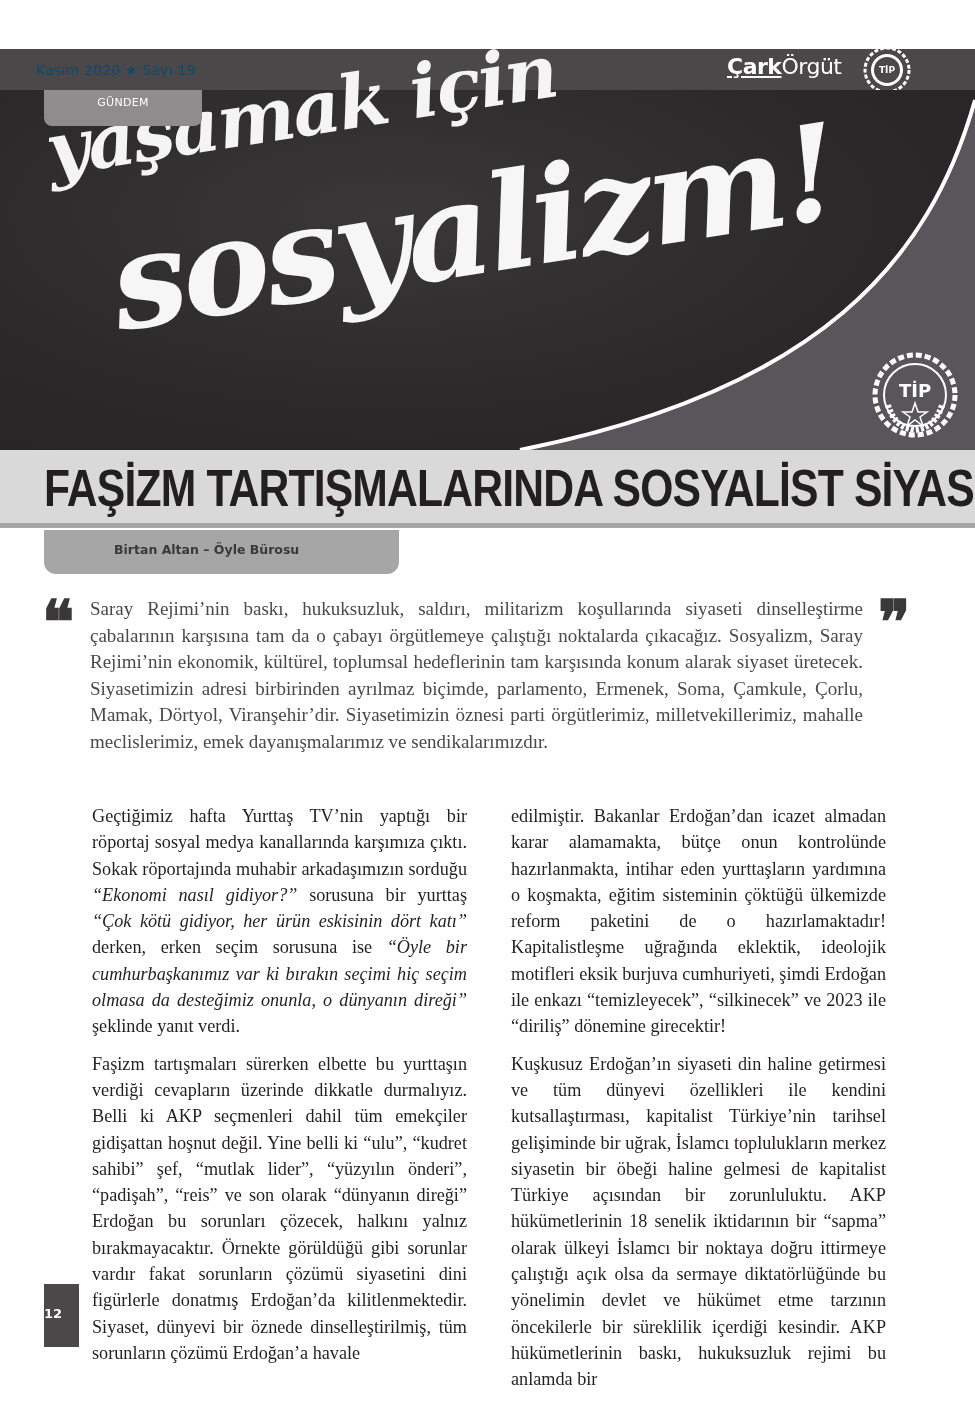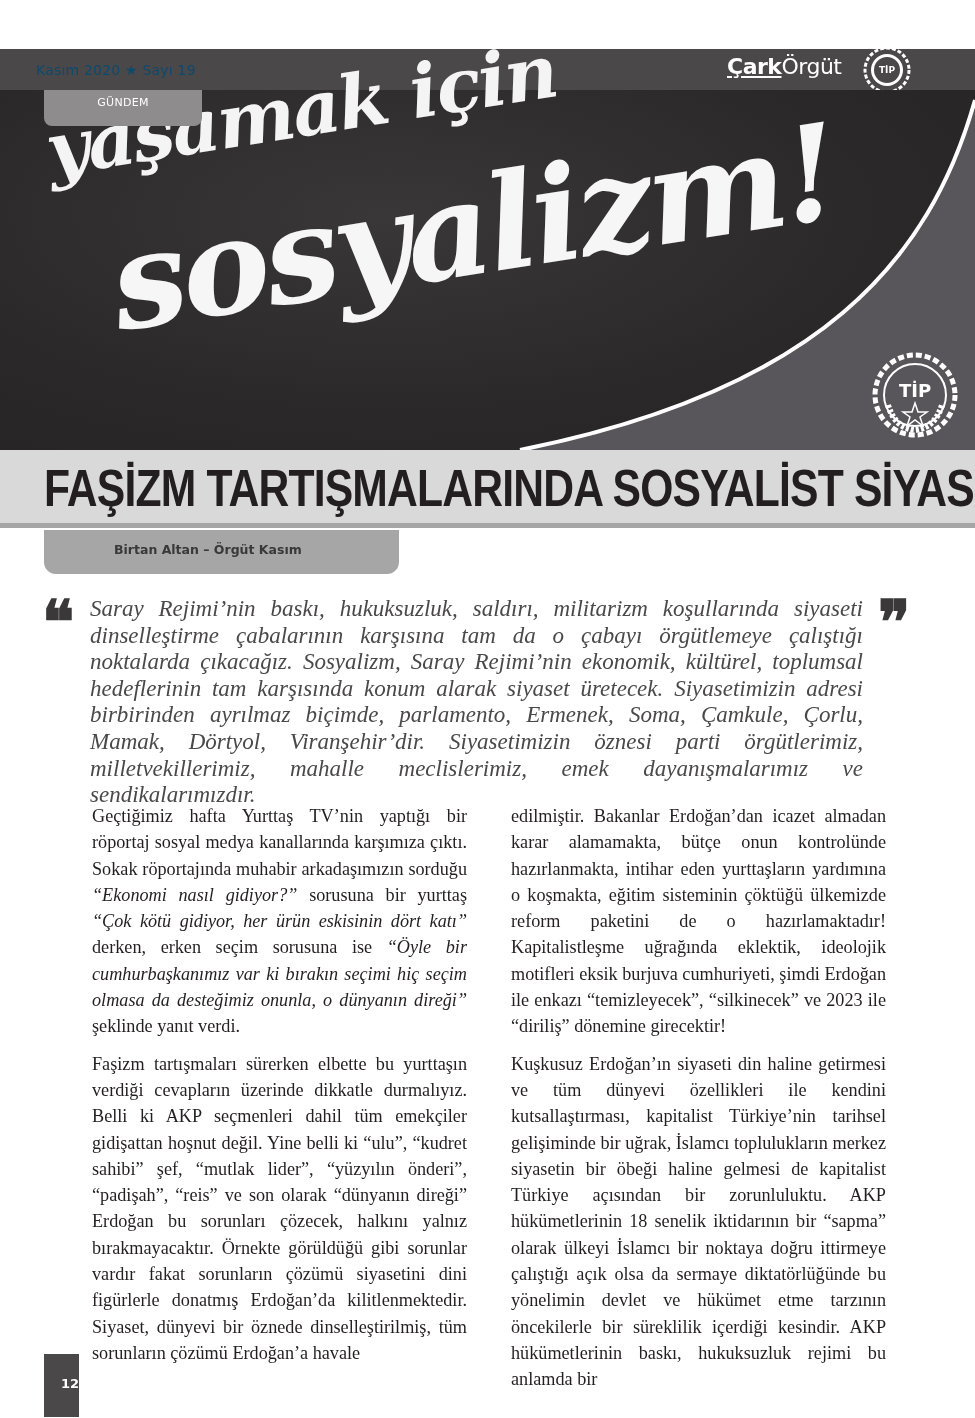--- a/index.html
+++ b/index.html
@@ -73,41 +73,41 @@
 
   
   .quote-open, .quote-close {
     position: absolute; font-family: "DejaVu Serif", serif; font-weight: bold;
     font-size: 60px; color: #3a3839; line-height: 1;
   }
   .quote-open { left: 42px; top: 592px; }
   .quote-close { left: 878px; top: 592px; }
   .quote-text {
     position: absolute; left: 90px; top: 596px; width: 773px;
-    font-family: "Liberation Serif", serif; font-style: italic;
-    font-size: 23px; line-height: 26.6px; color: #4a4849; text-align: justify;
+    font-family: "Liberation Serif", serif; 
+    font-size: 19px; line-height: 26.6px; color: #4a4849; text-align: justify;
   }
 
   
   .col {
     position: absolute; top: 803px; width: 423px;
     font-family: "Liberation Serif", serif; font-size: 18.2px; line-height: 26.3px;
     color: #231f20; text-align: justify; hyphens: manual;
   }
   .col.left { left: 44px; }
   .col.right { left: 463px; }
   .col p { margin-bottom: 11px; margin-left: 48px; }
   .col i { font-style: italic; }
 
   
   .page-num {
-    position: absolute; left: 44px; top: 1354px; width: 35px; height: 63px;
+    position: absolute; left: 44px; top: 1284px; width: 35px; height: 63px;
     background: #4a4849; color: #ffffff;
     font-family: "DejaVu Sans", sans-serif; font-weight: bold; font-size: 13px;
-    text-align: right; line-height: 60px;
+    text-align: left; line-height: 60px;
   }
 </style>
 </head>
 <body>
 
 <div class="topbar"></div>
 <div class="issue">Kasım 2020 ★ Sayı 19</div>
 <div class="brand"><b>Çark</b><span>Örgüt</span></div>
 <svg class="brand-logo" viewBox="0 0 50 50">
   <circle cx="25" cy="25" r="22" fill="none" stroke="#ffffff" stroke-width="3" stroke-dasharray="4 2"></circle>
@@ -128,21 +128,21 @@
 <svg class="tip-logo" viewBox="0 0 90 90">
   <circle cx="45" cy="45" r="40" fill="none" stroke="#ffffff" stroke-width="5" stroke-dasharray="6 3"></circle>
   <circle cx="45" cy="45" r="31" fill="none" stroke="#ffffff" stroke-width="2"></circle>
   <path d="M18 55 Q 25 78 45 80 Q 65 78 72 55" fill="none" stroke="#ffffff" stroke-width="6" stroke-dasharray="3 2"></path>
   <text x="45" y="47" text-anchor="middle" font-family="DejaVu Sans, sans-serif" font-weight="bold" font-size="18" fill="#ffffff">TİP</text>
   <path d="M45 53 L48 62 L57 62 L50 67 L53 76 L45 70 L37 76 L40 67 L33 62 L42 62 Z" fill="none" stroke="#ffffff" stroke-width="1.5"></path>
 </svg>
 
 <div class="title-band"></div>
 <h1 class="title">FAŞİZM TARTIŞMALARINDA SOSYALİST SİYASET</h1>
-<div class="author-tab">Birtan Altan – Örgüt Kasım</div>
+<div class="author-tab">Birtan Altan – Öyle Bürosu</div>
 
 <div class="quote-open">❝</div>
 <div class="quote-close">❞</div>
 <p class="quote-text">Saray Rejimi’nin baskı, hukuksuzluk, saldırı, militarizm koşullarında siyaseti dinselleştirme çabalarının karşısına tam da o çabayı örgütlemeye çalıştığı noktalarda çıkacağız. Sosyalizm, Saray Rejimi’nin ekonomik, kültürel, toplumsal hedeflerinin tam karşısında konum alarak siyaset üretecek. Siyasetimizin adresi birbirinden ayrılmaz biçimde, parlamento, Ermenek, Soma, Çamkule, Çorlu, Mamak, Dörtyol, Viranşehir’dir. Siyasetimizin öznesi parti örgütlerimiz, milletvekillerimiz, mahalle meclislerimiz, emek dayanışmalarımız ve sendikalarımızdır.</p>
 
 <div class="col left">
   <p><span>Geçtiğimiz hafta Yurttaş TV’nin yaptığı bir röportaj sosyal medya kanallarında karşımıza çıktı. Sokak röportajında muhabir arkadaşımızın sorduğu </span><i>“Ekonomi nasıl gidiyor?”</i><span> sorusuna bir yurttaş </span><i>“Çok kötü gidiyor, her ürün eskisinin dört katı”</i><span> derken, erken seçim sorusuna ise </span><i>“Öyle bir cumhurbaşkanımız var ki bırakın seçimi hiç seçim olmasa da desteğimiz onunla, o dünyanın direği”</i><span> şeklinde yanıt verdi.</span></p>
   <p>Faşizm tartışmaları sürerken elbette bu yurttaşın verdiği cevapların üzerinde dikkatle durmalıyız. Belli ki AKP seçmenleri dahil tüm emekçiler gidişattan hoşnut değil. Yine belli ki “ulu”, “kudret sahibi” şef, “mutlak lider”, “yüzyılın önderi”, “padişah”, “reis” ve son olarak “dünyanın direği” Erdoğan bu sorunları çözecek, halkını yalnız bırakmayacaktır. Örnekte görüldüğü gibi sorunlar vardır fakat sorunların çözümü siyasetini dini figürlerle donatmış Erdoğan’da kilitlenmektedir. Siyaset, dünyevi bir öznede dinselleştirilmiş, tüm sorunların çözümü Erdoğan’a havale</p>
 </div>
 <div class="col right">

